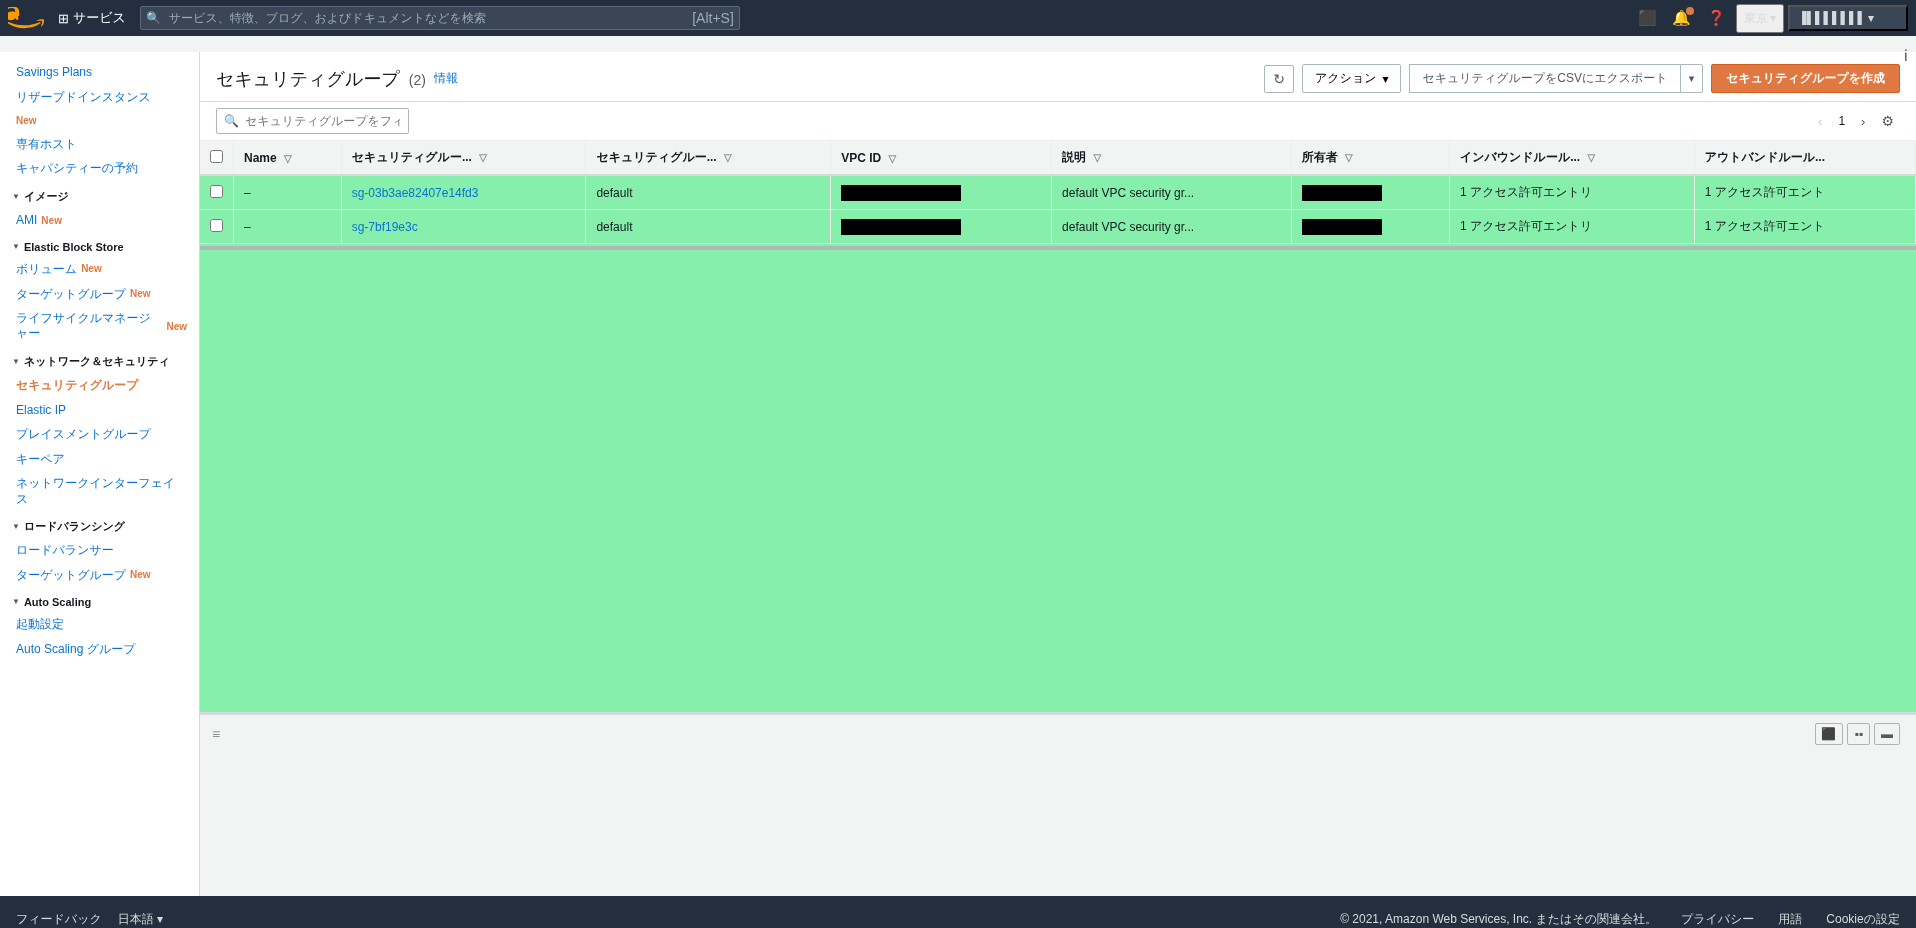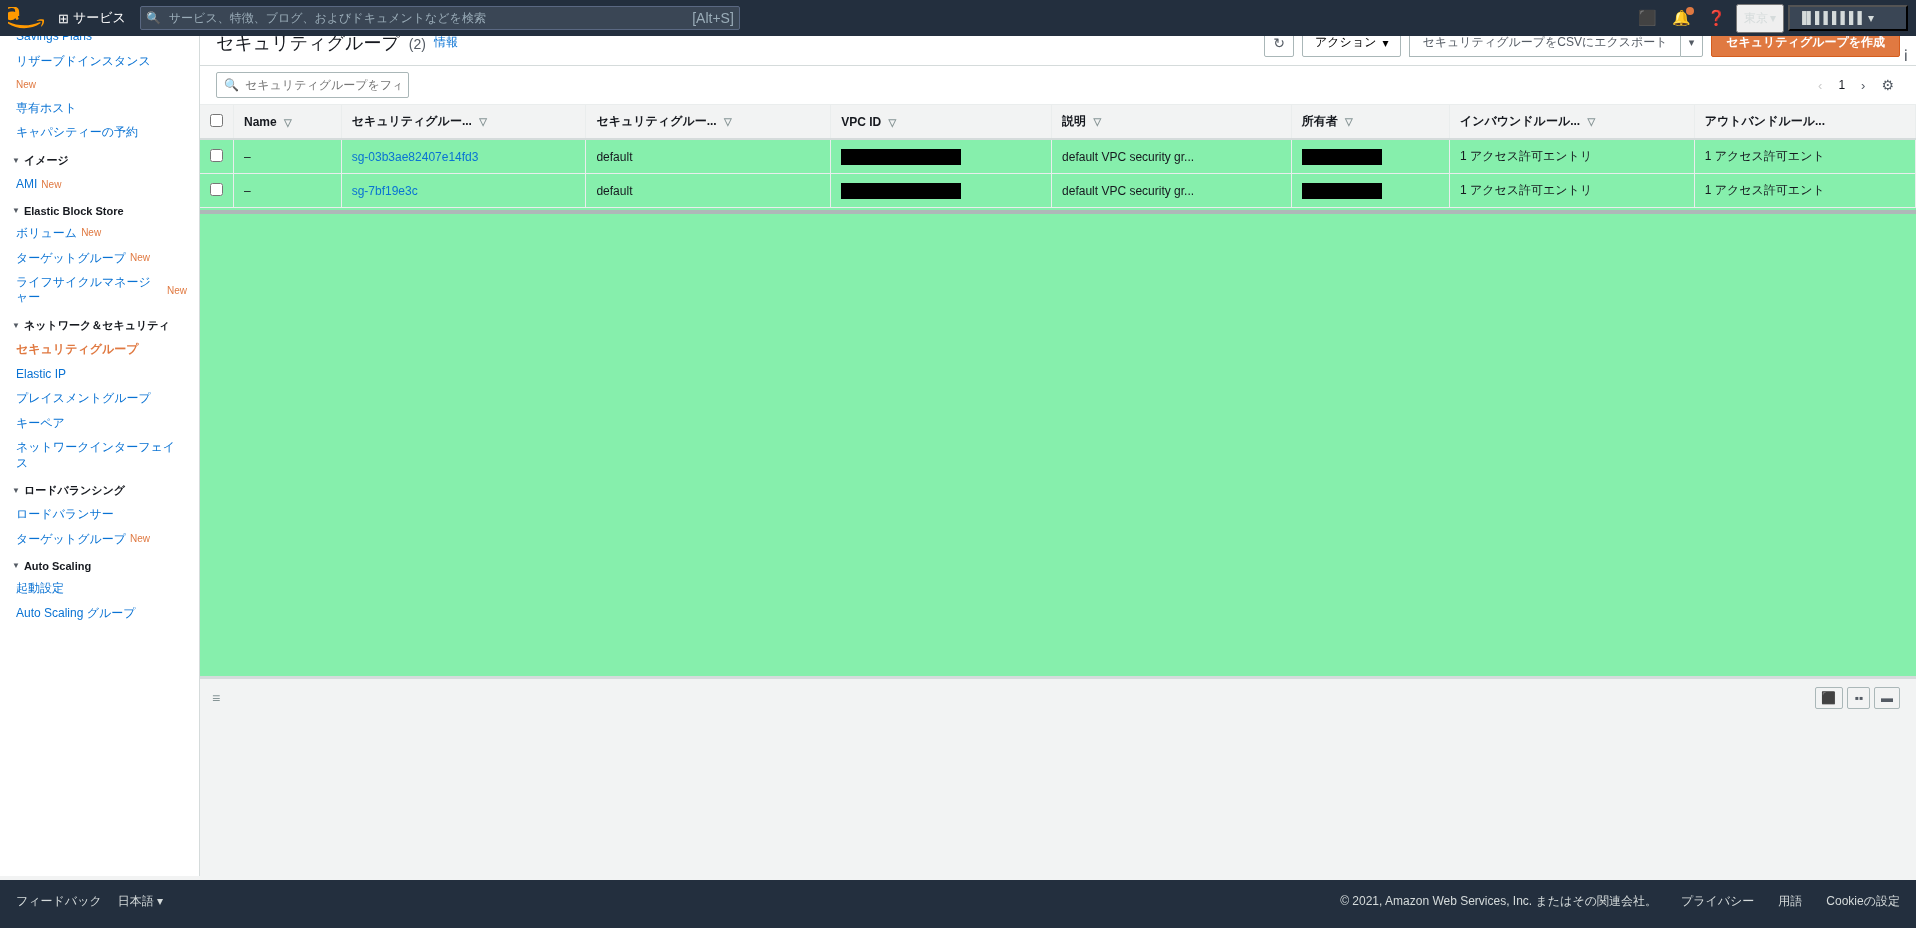--- a/index.html
+++ b/index.html
@@ -113,21 +113,21 @@
       cursor: pointer;
       display: flex;
       align-items: center;
       gap: 2px;
       min-width: 120px;
     }
 
     
     .layout {
       display: flex;
-      margin-top: 16px;
+      margin-top: 52px;
       height: calc(100vh - 36px - 32px);
     }
 
     
     .sidebar {
       width: 200px;
       background: #fff;
       border-right: 1px solid #d5dbdb;
       overflow-y: auto;
       flex-shrink: 0;
@@ -157,21 +157,21 @@
       line-height: 1.4;
     }
     .sidebar-item.active {
       color: #e07941;
       font-weight: 600;
     }
     .sidebar-item .new-badge {
       background: none;
       color: #e07941;
       font-size: 10px;
-      font-weight: 400;
+      font-weight: 700;
     }
 
     
     .main {
       flex: 1;
       display: flex;
       flex-direction: column;
       overflow: hidden;
     }
 
@@ -403,24 +403,24 @@
       color: #545b64;
       border-radius: 2px;
     }
 
     
     .bottom-bar {
       position: fixed;
       bottom: 0; left: 0; right: 0;
       background: #232f3e;
       color: #d5dbdb;
-      height: 48px;
-      display: flex;
-      align-items: flex-start;
-      padding: 13px 16px;
+      height: 32px;
+      display: flex;
+      align-items: flex-end;
+      padding: 0 16px;
       gap: 16px;
       font-size: 12px;
       z-index: 100;
     }
     .bottom-bar a { color: #d5dbdb; text-decoration: none; cursor: pointer; }
     .bottom-right {
       margin-left: auto;
       display: flex;
       gap: 24px;
       align-items: center;

